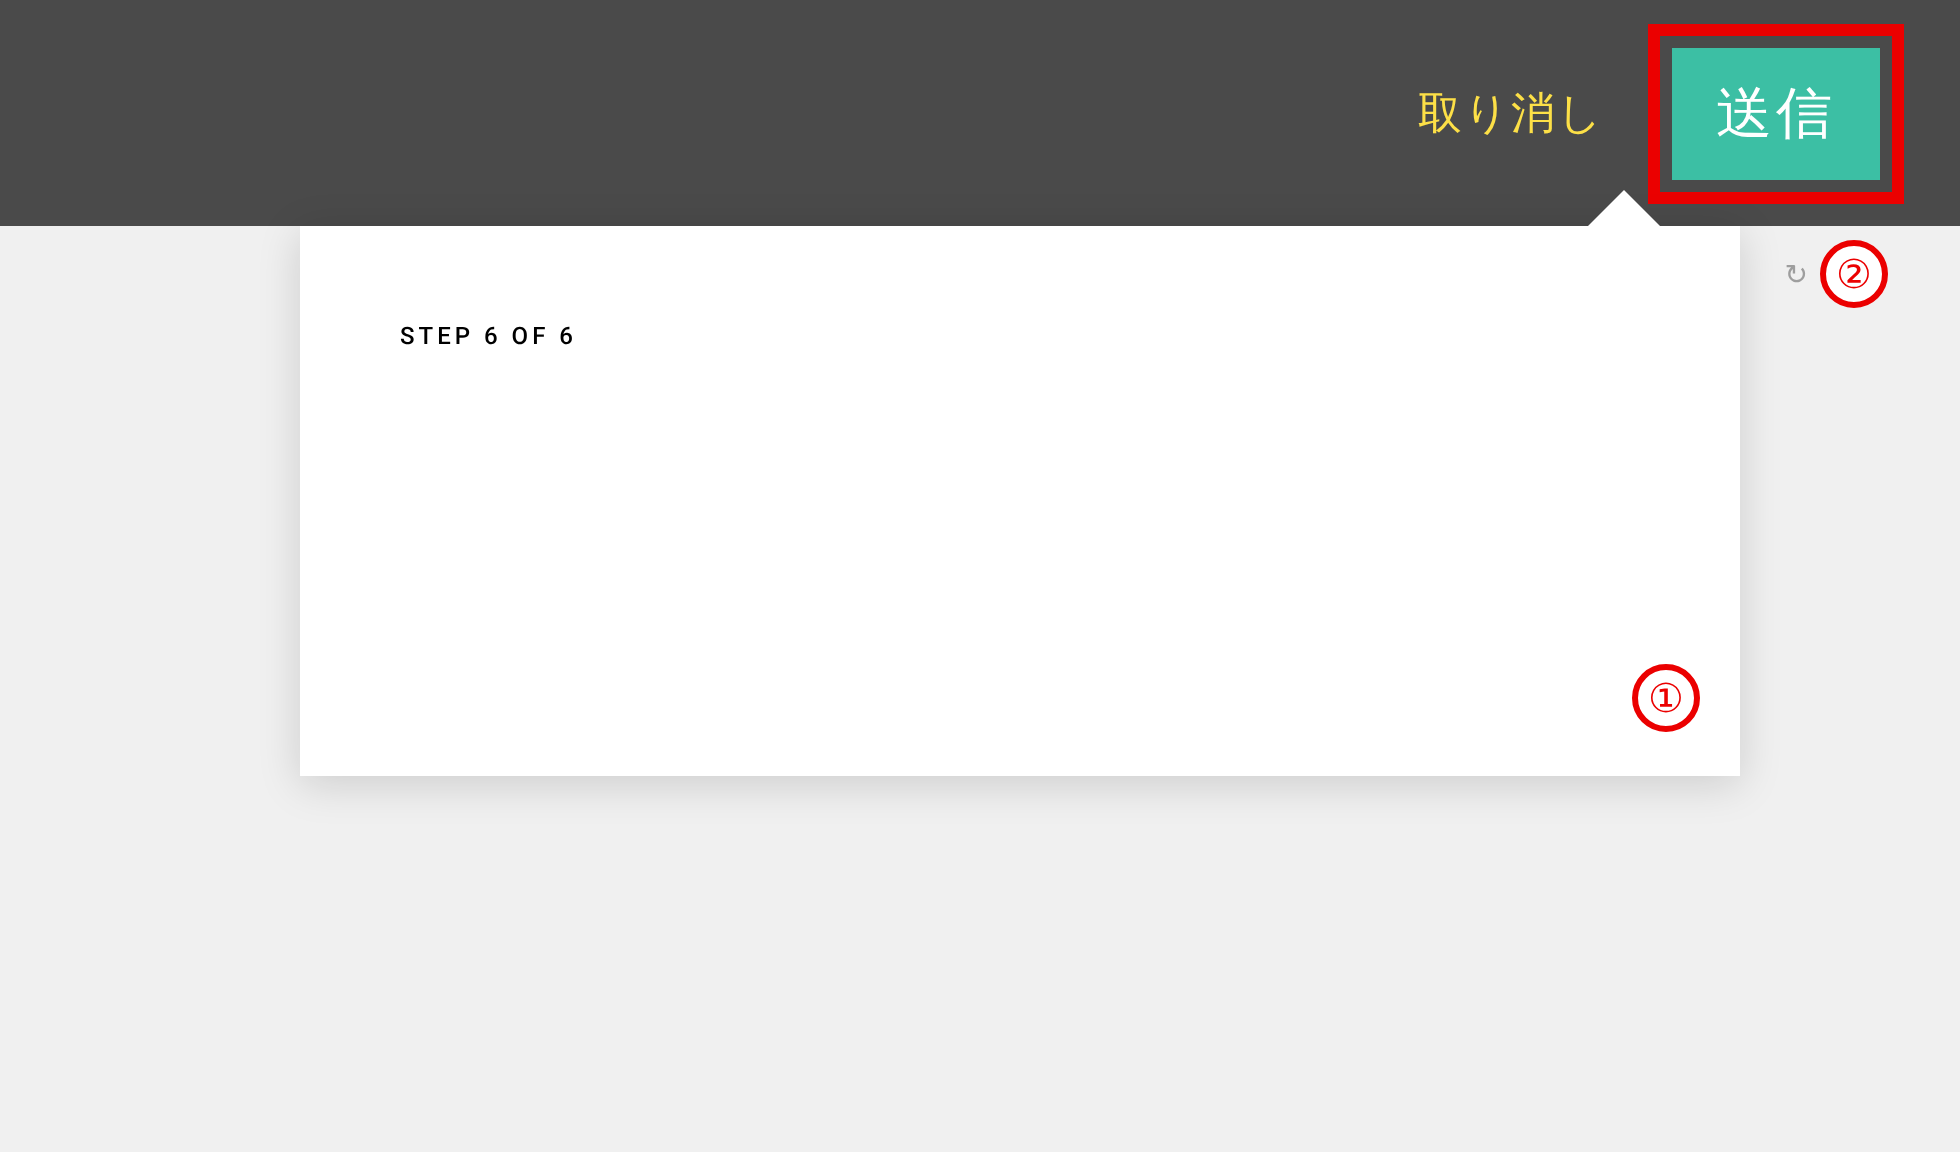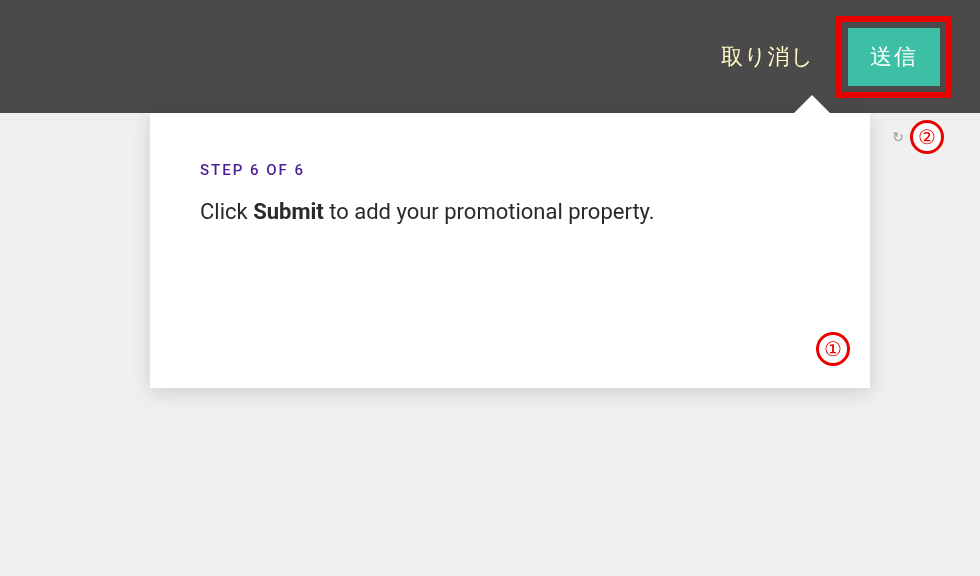--- a/index.html
+++ b/index.html
@@ -15,30 +15,30 @@
       width: 100%;
       height: 113px;
       background: #4a4a4a;
       display: flex;
       justify-content: flex-end;
       align-items: center;
       padding-right: 28px;
       gap: 22px;
     }
     .cancel-link {
-      color: #fef9c3;
+      color: #fde047;
       font-size: 22px;
       letter-spacing: 1px;
     }
     .submit-button {
       background: #3cbfa4;
       color: #ffffff;
       border: none;
       padding: 14px 22px;
-      font-size: 22px;
+      font-size: 28px;
       font-weight: 500;
       letter-spacing: 2px;
       cursor: pointer;
     }
     .submit-highlight {
       border: 6px solid #eb0000;
       padding: 6px;
       display: inline-flex;
     }
     .tooltip-card {
@@ -55,25 +55,24 @@
       position: absolute;
       top: -18px;
       right: 38px;
       width: 0;
       height: 0;
       border-left: 20px solid transparent;
       border-right: 20px solid transparent;
       border-bottom: 20px solid #ffffff;
     }
     .step-label {
-      color: #4c1d95;
-      font-size: 15px;
+      color: #000000;
+      font-size: 12px;
       letter-spacing: 2px;
       font-weight: 500;
-      margin-bottom: 18px;
     }
     .instruction {
       color: #2a2a2a;
       font-size: 22px;
       line-height: 1.4;
     }
     .instruction b { font-weight: 700; }
     .done-container {
       position: absolute;
       right: 20px;
@@ -133,19 +132,16 @@
 </div>
 
 <div class="annotation-2-wrapper">
   <span class="reload-hint">↻</span>
   <span class="annotation">②</span>
 </div>
 
 <div class="tooltip-card">
   <div class="tooltip-arrow"></div>
   <div class="step-label">STEP 6 OF 6</div>
-  <div class="instruction">
-    <span>Click </span><b>Submit</b><span> to add your promotional property.</span>
-  </div>
   <div class="done-container">
     <span class="annotation">①</span>
   </div>
 </div>
 
 </body></html>

